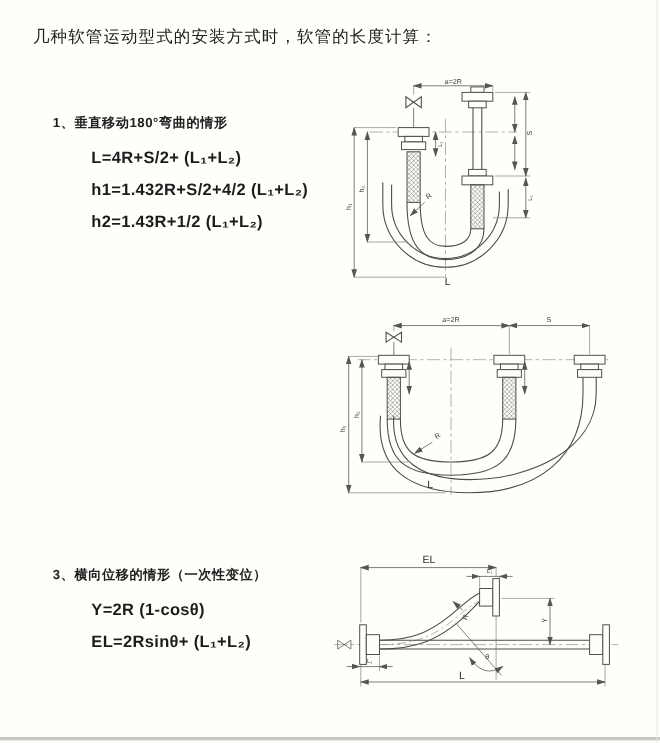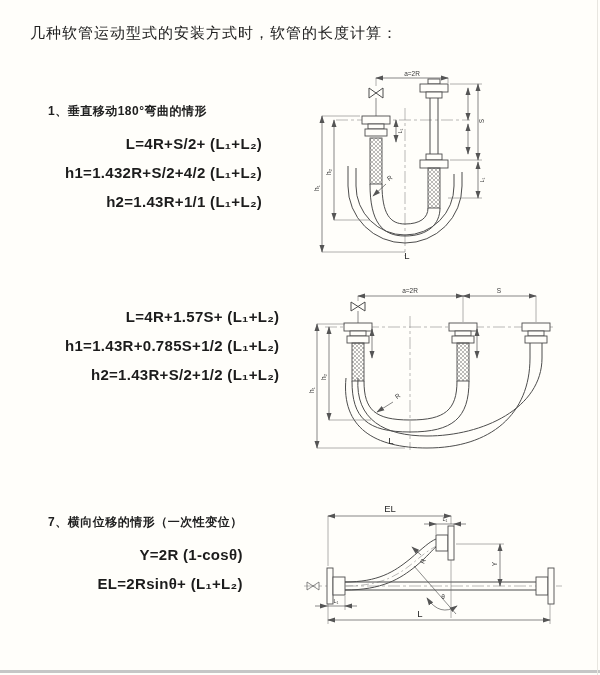--- a/index.html
+++ b/index.html
@@ -8,21 +8,21 @@
     background:#fffefa;
     font-family:"Liberation Sans","DejaVu Sans",sans-serif;
     color:#202020;
   }
   .page-title{
     position:absolute;left:30px;top:24px;
     font-size:15px;font-weight:400;letter-spacing:1px;
   }
   .sec{position:absolute;left:48px;}
   .sec .h{font-size:12px;font-weight:600;letter-spacing:0.5px;margin:0 0 9px 0;}
-  .sec .fwrap{margin-left:17px;text-align:right;}
+  .sec .fwrap{margin-left:35px;}
   .sec .f{font-size:15px;font-weight:600;line-height:29px;letter-spacing:0.3px;color:#1c1c1c;}
   #sec1{top:103px;}
   #sec2{top:302px;}
   #sec3{top:514px;}
   .diag{position:absolute;}
   #d1{left:312px;top:70px;}
   #d2{left:305px;top:282px;}
   #d3{left:300px;top:498px;}
   .bottom-edge{position:absolute;left:0;top:670px;width:600px;height:3px;background:#c6c6c6;}
   .right-edge{position:absolute;top:0;left:597px;width:1px;height:675px;background:#e8e6e0;}
@@ -55,34 +55,29 @@
   </defs>
 </svg>
 
 <div class="page-title">几种软管运动型式的安装方式时，软管的长度计算：</div>
 
 <div class="sec" id="sec1">
   <div class="h">1、垂直移动180°弯曲的情形</div>
   <div class="fwrap">
     <div class="f">L=4R+S/2+ (L₁+L₂)</div>
     <div class="f">h1=1.432R+S/2+4/2 (L₁+L₂)</div>
-    <div class="f">h2=1.43R+1/1 (L₁+L₂)</div>
+    <div class="f">h2=1.43R+1/2 (L₁+L₂)</div>
   </div>
 </div>
 
 <div class="sec" id="sec2">
-  <div class="fwrap">
-    <div class="f">L=4R+1.57S+ (L₁+L₂)</div>
-    <div class="f">h1=1.43R+0.785S+1/2 (L₁+L₂)</div>
-    <div class="f">h2=1.43R+S/2+1/2 (L₁+L₂)</div>
-  </div>
 </div>
 
 <div class="sec" id="sec3">
-  <div class="h">7、横向位移的情形（一次性变位）</div>
+  <div class="h">3、横向位移的情形（一次性变位）</div>
   <div class="fwrap">
     <div class="f">Y=2R (1-cosθ)</div>
     <div class="f">EL=2Rsinθ+ (L₁+L₂)</div>
   </div>
 </div>
 
 <svg id="d1" class="diag" width="225" height="190" viewBox="0 0 225 190">
   <g>
     <path class="cl" d="M93,38 V186"></path>
     <path class="cl" d="M24,50 H158"></path>

